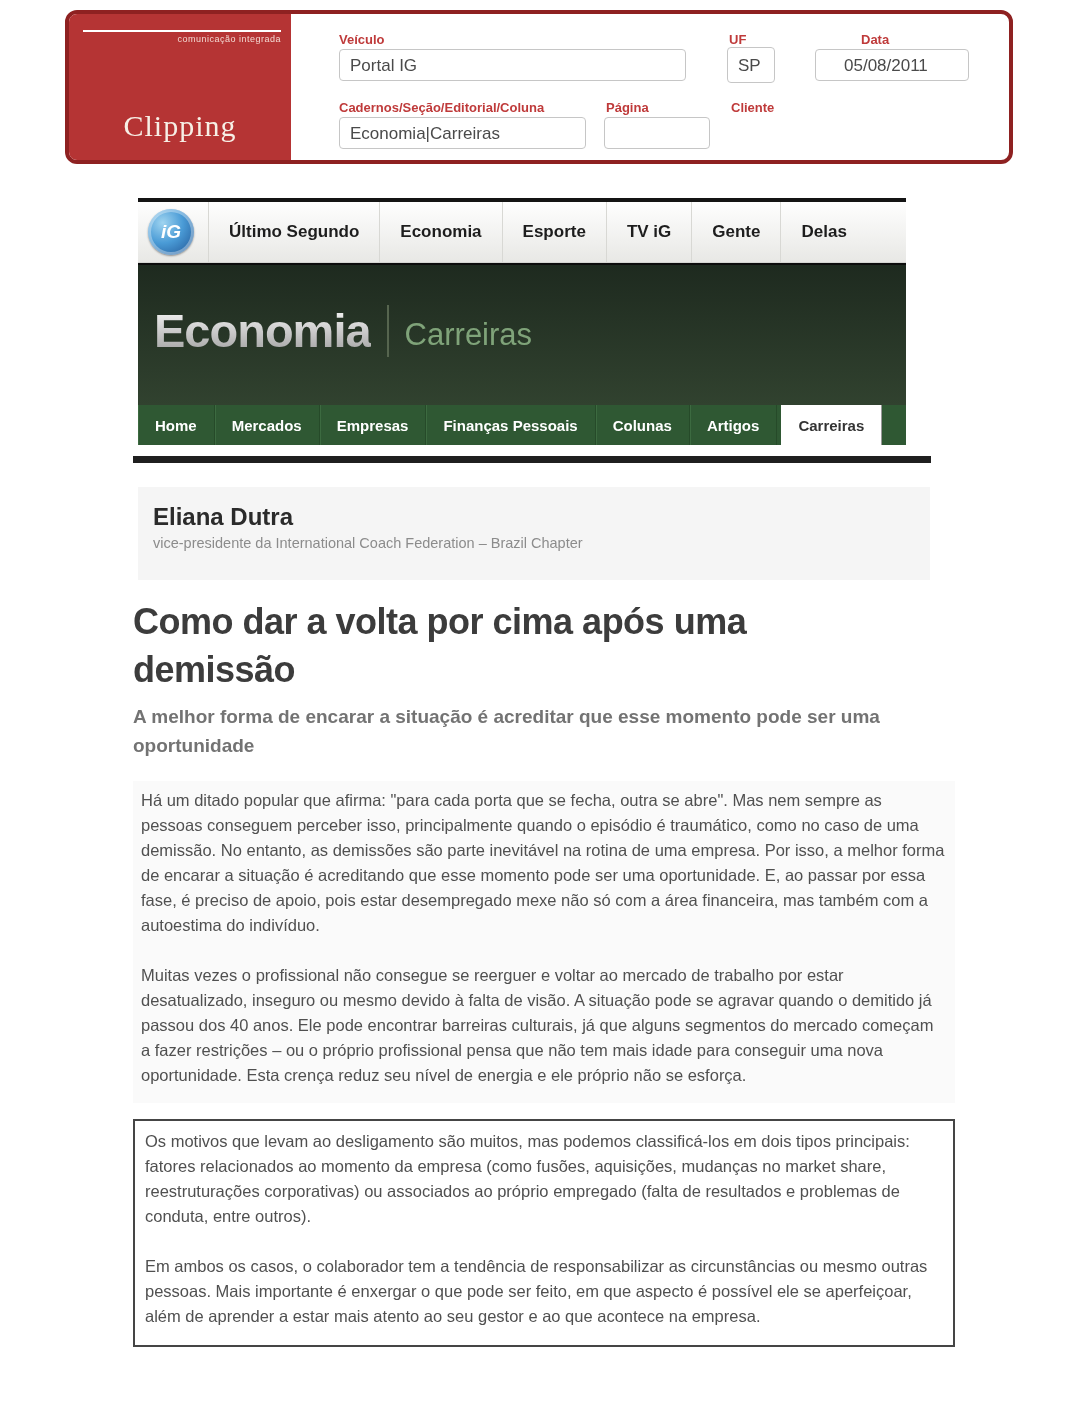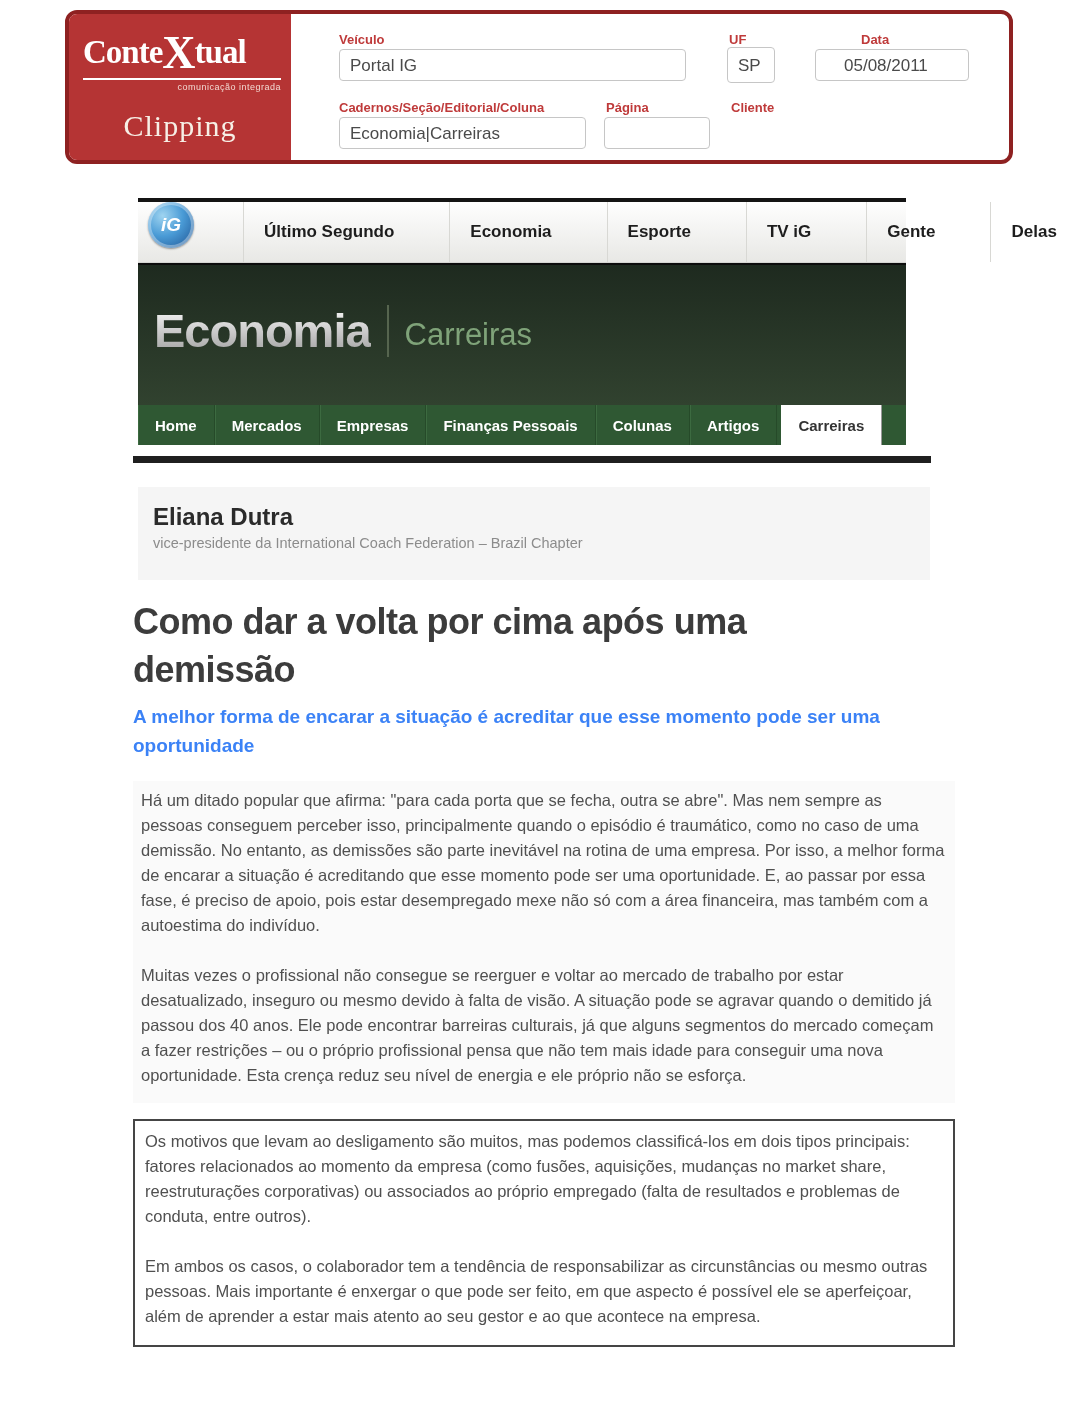--- a/index.html
+++ b/index.html
@@ -31,21 +31,21 @@
     position:absolute; height:32px; border:1px solid #c6c6c6; background:#ffffff;
     font-size:17px; color:#4a4a4a; line-height:32px; padding-left:10px; box-sizing:border-box;
     border-radius:4px;
   }
 
   
   .site{ position:absolute; left:138px; top:198px; width:768px; }
   .site-topstrip{ height:4px; background:#141414; }
   .site-nav{
     height:60px; background:linear-gradient(#fefefe,#e8e8e5);
-    display:flex; border-bottom:1px solid #d5d5d2;gap:35px;
+    display:flex; align-items:center; border-bottom:1px solid #d5d5d2;
   }
   .ig-logo{
     width:46px; height:46px; border-radius:50%; margin:0 14px 0 10px; flex:0 0 auto;
     background:radial-gradient(circle at 32% 30%, #9fd4f0 0%, #4a9bd6 45%, #1c4f8f 100%);
     box-shadow: inset 0 0 0 3px rgba(255,255,255,.35), 0 1px 2px rgba(0,0,0,.4);
     color:#ffffff; font-style:italic; font-weight:bold; font-size:19px;
     display:flex; align-items:center; justify-content:center;
   }
   .site-nav-item{
     font-size:17px; font-weight:bold; color:#1d1d1d; padding:0 20px; height:100%;
@@ -85,41 +85,40 @@
   }
   .author-name{ font-size:24px; font-weight:bold; color:#2b2b2b; margin:16px 0 4px 15px; }
   .author-title{ font-size:14.5px; color:#8c8c8c; margin-left:15px; }
 
   .headline{
     position:absolute; left:133px; top:598px; width:770px;
     font-size:36px; font-weight:bold; color:#3c3c3c; line-height:1.33; letter-spacing:-.5px;
   }
   .subtitle{
     position:absolute; left:133px; top:702px; width:782px;
-    font-size:19px; font-weight:bold; color:#3b82f6; line-height:1.55;
+    font-size:19px; font-weight:bold; color:#737373; line-height:1.55;
   }
 
   .article-body{ position:absolute; left:133px; top:781px; width:822px; }
   .body-block{
     background:#fafafa; padding:7px 8px; box-sizing:border-box;
   }
   .boxed-block{
     margin-top:16px; border:2px solid #454545; padding:8px 10px; background:#ffffff;
     box-sizing:border-box;
   }
   .para{ font-size:16.5px; color:#505050; line-height:25px; margin:0 0 25px 0; }
   .para:last-child{ margin-bottom:8px; }
 </style>
 </head>
 <body>
 
 <div class="clip-header">
   <div class="clip-brandpanel">
     <div class="clip-logo">
-      <div class="clip-logo-text">Conte<span class="bigx">X</span>tual</div>
       <div class="clip-logo-rule"></div>
       <div class="clip-logo-tagline">comunicação integrada</div>
     </div>
     <div class="clip-product">Clipping</div>
   </div>
 
   <div class="fld-label" style="left:270px; top:18px;">Veículo</div>
   <div class="fld-box" style="left:270px; top:35px; width:347px;">Portal IG</div>
 
   <div class="fld-label" style="left:660px; top:18px;">UF</div>

